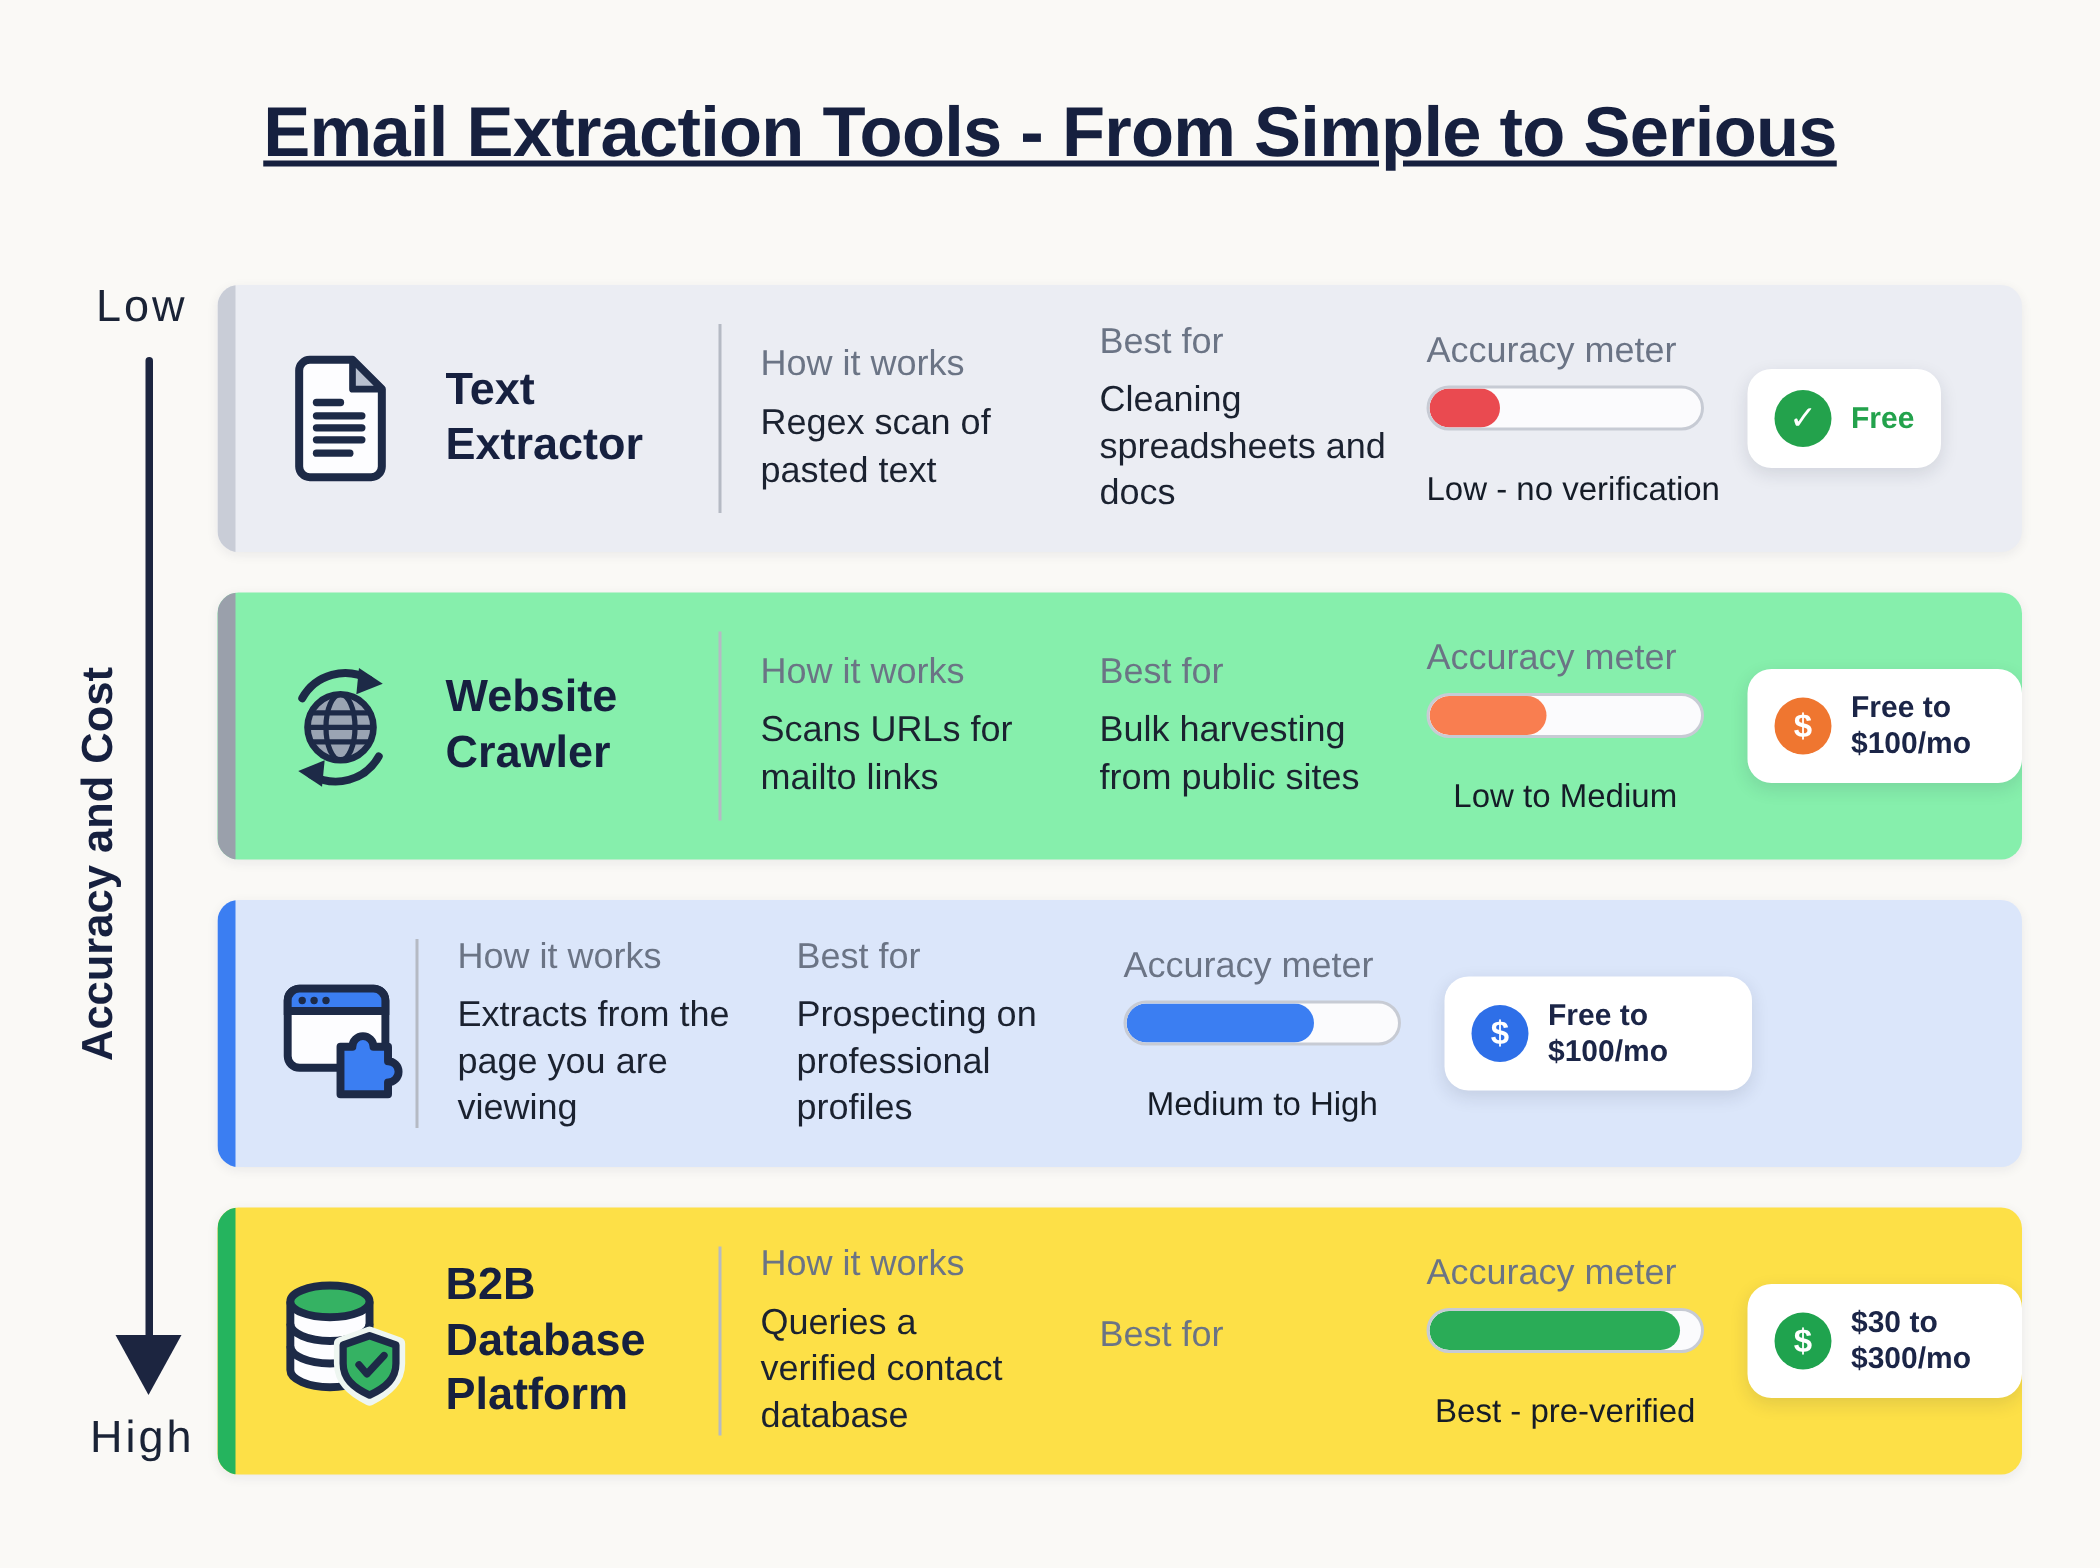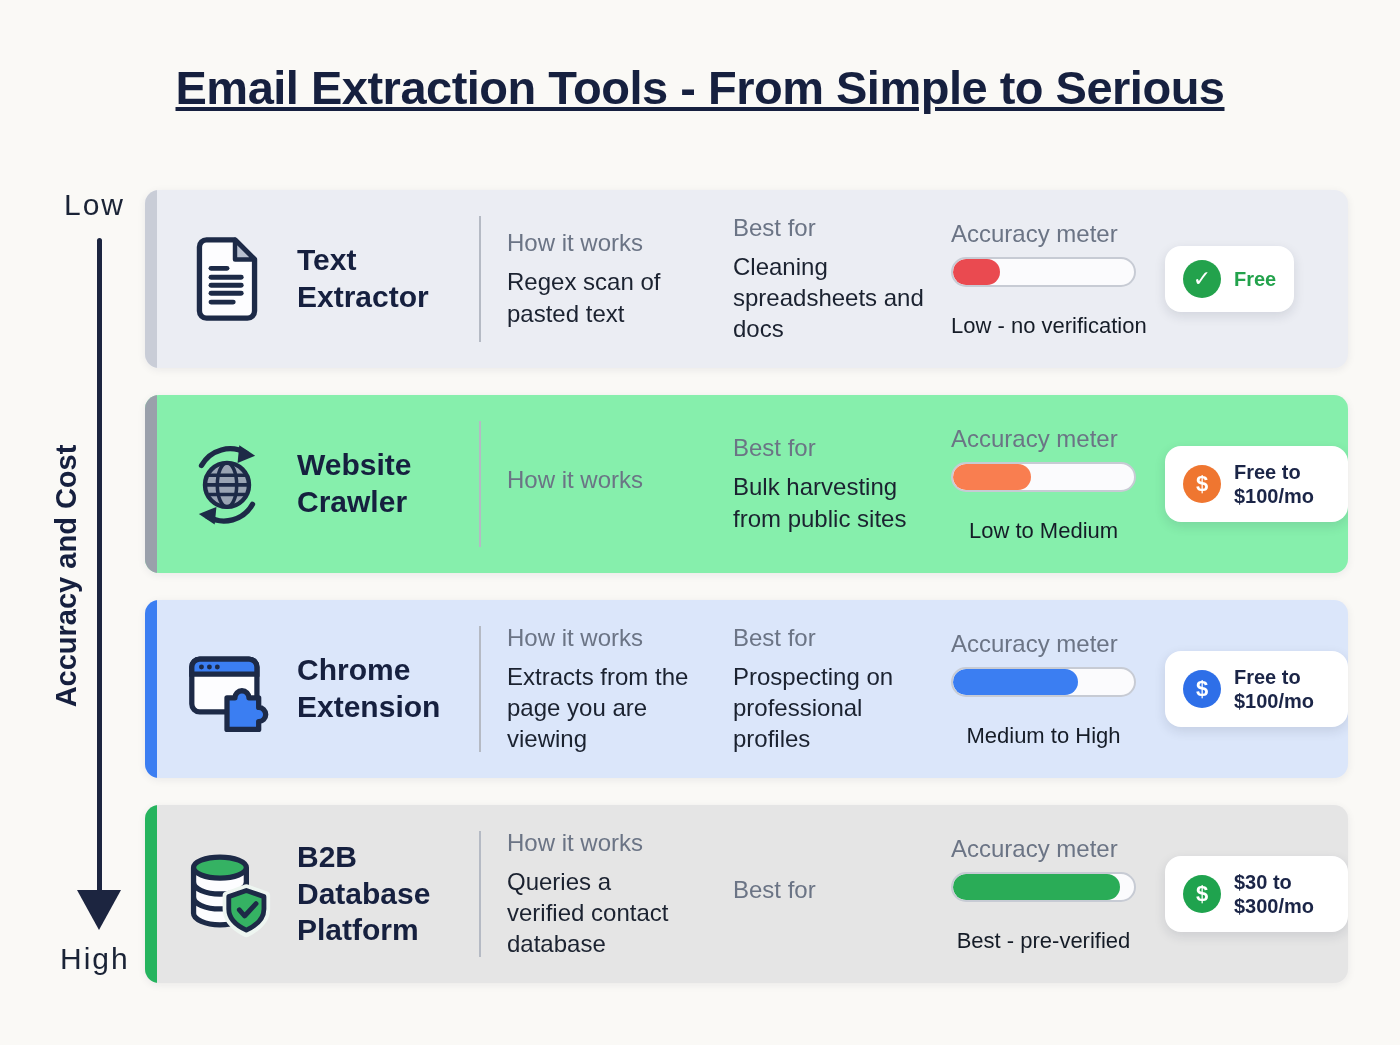--- a/index.html
+++ b/index.html
@@ -123,20 +123,21 @@
           <path d="M21 29 A 37 37 0 0 1 72 15" fill="none" stroke="#1d2a47" stroke-width="6" stroke-linecap="round"></path>
           <polygon points="64,6 82,18 62,26" fill="#1d2a47"></polygon>
           <path d="M79 73 A 37 37 0 0 1 28 87" fill="none" stroke="#1d2a47" stroke-width="6" stroke-linecap="round"></path>
           <polygon points="36,96 18,84 38,76" fill="#1d2a47"></polygon>
         </svg>
       </div>
       <div class="tool-name">Website Crawler</div>
       <div class="divider"></div>
       <div class="col col-how">
         <div class="col-label">How it works</div>
+        <div class="col-body">Scans URLs for mailto links</div>
       </div>
       <div class="col col-best">
         <div class="col-label">Best for</div>
         <div class="col-body">Bulk harvesting from public sites</div>
       </div>
       <div class="col col-acc">
         <div class="col-label">Accuracy meter</div>
         <div class="meter-track">
           <div class="meter-fill" style="width: 43%; background: rgb(249, 126, 80);"></div>
         </div>
@@ -153,21 +154,20 @@
       <div class="icon-box">
         <svg viewBox="0 0 100 100" width="88" height="88">
           <rect x="10" y="16" width="74" height="60" rx="9" fill="#fdfdff" stroke="#1d2a47" stroke-width="6"></rect>
           <path d="M10 33 v-8 a9 9 0 0 1 9 -9 h56 a9 9 0 0 1 9 9 v8 z" fill="#3b7ef2" stroke="#1d2a47" stroke-width="6"></path>
           <circle cx="21" cy="25" r="2.8" fill="#1d2a47"></circle>
           <circle cx="30" cy="25" r="2.8" fill="#1d2a47"></circle>
           <circle cx="39" cy="25" r="2.8" fill="#1d2a47"></circle>
           <path d="M50 60 h9 a8 8 0 0 1 16 0 h11 v11 a8 8 0 0 1 0 16 v9 h-36 z" fill="#3b7ef2" stroke="#1d2a47" stroke-width="6" stroke-linejoin="round"></path>
         </svg>
       </div>
-      <div class="tool-name">Chrome Extension</div>
       <div class="divider"></div>
       <div class="col col-how">
         <div class="col-label">How it works</div>
         <div class="col-body">Extracts from the page you are viewing</div>
       </div>
       <div class="col col-best">
         <div class="col-label">Best for</div>
         <div class="col-body">Prospecting on professional profiles</div>
       </div>
       <div class="col col-acc">
@@ -176,21 +176,21 @@
           <div class="meter-fill" style="width: 69%; background: rgb(59, 126, 242);"></div>
         </div>
         <div class="meter-caption">Medium to High</div>
       </div>
       <div class="price-badge">
         <div class="price-circle" style="background: rgb(46, 111, 232);">$</div>
         <div class="price-text" style="color: rgb(27, 37, 71);">Free to $100/mo</div>
       </div>
     </div>
 
-    <div class="card" style="background: #e5e5e5;">
+    <div class="card" style="background: #fde047;">
       <div class="strip" style="background: rgb(37, 180, 94);"></div>
       <div class="icon-box">
         <svg viewBox="0 0 100 100" width="88" height="88">
           <path d="M12 20 v52 c0 7 13.5 13 30 13 s30 -6 30 -13 V20" fill="#fdfdff" stroke="#1d2a47" stroke-width="6"></path>
           <path d="M12 37 c0 7 13.5 13 30 13 s30 -6 30 -13" fill="none" stroke="#1d2a47" stroke-width="6"></path>
           <path d="M12 54 c0 7 13.5 13 30 13 s30 -6 30 -13" fill="none" stroke="#1d2a47" stroke-width="6"></path>
           <ellipse cx="42" cy="20" rx="30" ry="12" fill="#35b263" stroke="#1d2a47" stroke-width="6"></ellipse>
           <path d="M72 44 l22 8 v15 c0 12 -8 20 -22 27 c-14 -7 -22 -15 -22 -27 v-15 z" fill="#eef6f1" stroke="#eef6f1" stroke-width="10" stroke-linejoin="round"></path>
           <path d="M72 46 l20 7 v14 c0 11 -7 18 -20 24 c-13 -6 -20 -13 -20 -24 v-14 z" fill="#35b263" stroke="#1d2a47" stroke-width="5.5" stroke-linejoin="round"></path>
           <path d="M64 68 l6 7 l13 -14" fill="none" stroke="#1d2a47" stroke-width="5.5" stroke-linecap="round" stroke-linejoin="round"></path>

